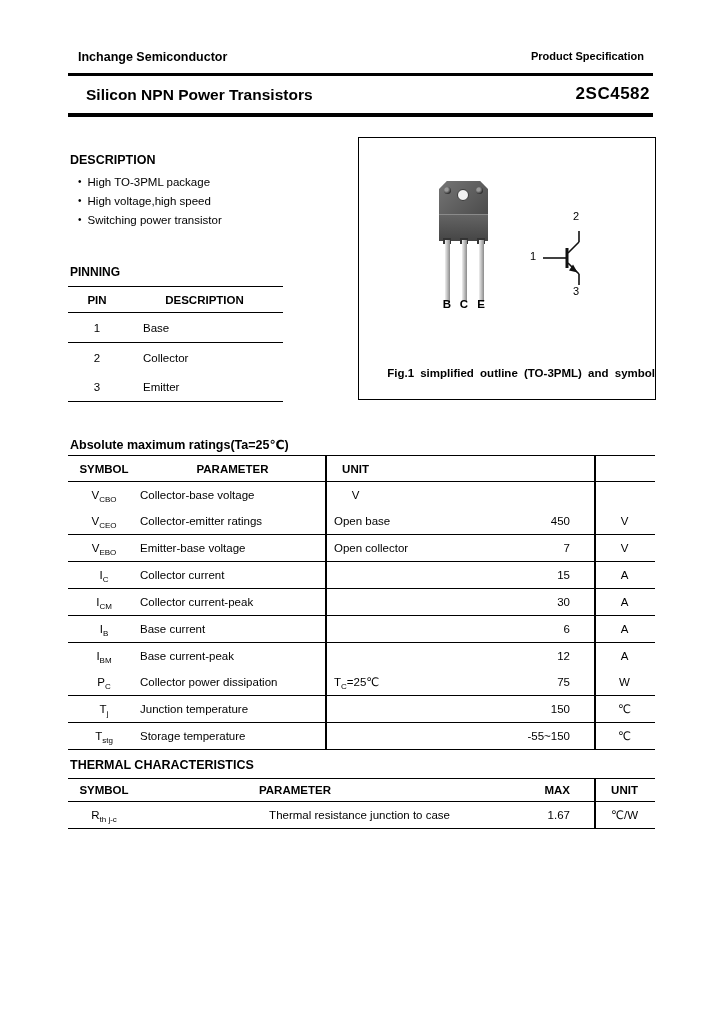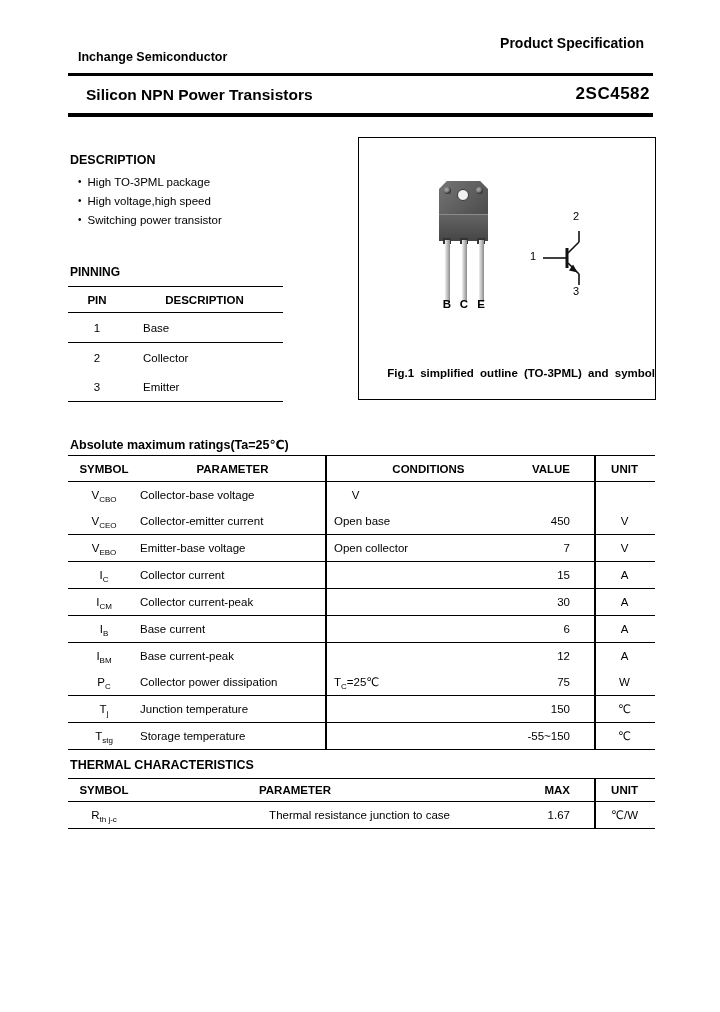--- a/index.html
+++ b/index.html
@@ -5,21 +5,21 @@
   html,body { margin:0; padding:0; }
   body {
     width:720px; height:1012px; background:#ffffff; position:relative;
     font-family:"Liberation Sans","DejaVu Sans",sans-serif; color:#000;
     -webkit-font-smoothing:antialiased;
   }
   .abs { position:absolute; }
 
   
   .company { left:78px; top:50px; font-size:12.5px; font-weight:bold; }
-  .doctype { right:76px; top:35px; font-size:14px; font-weight:bold;margin-left:24px; }
+  .doctype { right:76px; top:50px; font-size:11px; font-weight:bold;margin-left:24px; }
   .rule1 { left:68px; top:73px; width:585px; height:3px; background:#000; }
   .doc-title { left:70px; top:86px; font-size:15.5px; font-weight:bold;margin-left:16px; }
   .part-no { right:70px; top:84px; font-size:17px; font-weight:bold; letter-spacing:0.5px;margin-left:6px; }
   .rule2 { left:68px; top:113px; width:585px; height:4px; background:#000; }
 
   
   .desc-head { left:70px; top:153px; font-size:12.5px; font-weight:bold; }
   .desc-list { left:78px; top:172px; font-size:11.5px; }
   .desc-item { height:19px; display:flex; align-items:center; }
   .bullet { font-size:10px; margin-right:6px; }
@@ -160,36 +160,32 @@
 </div>
 
 <div class="abs amr-head">Absolute maximum ratings(Ta=25℃)</div>
 <div class="abs amr-table">
   <div class="vline v1"></div>
   <div class="vline v2"></div>
 
   <div class="hrow">
     <div class="cell-sym">SYMBOL</div>
     <div class="cell-param">PARAMETER</div>
-    <div class="cell-mid">
-      <span class="cond">CONDITIONS</span>
-      <span class="val">VALUE</span>
-    </div>
     <div class="cell-unit">UNIT</div>
   </div>
 
   <div class="trow nb">
     <div class="cell-sym"><span>V</span><sub>CBO</sub></div>
     <div class="cell-param">Collector-base voltage</div>
     <div class="cell-unit">V</div>
   </div>
 
   <div class="trow">
     <div class="cell-sym"><span>V</span><sub>CEO</sub></div>
-    <div class="cell-param">Collector-emitter current</div>
+    <div class="cell-param">Collector-emitter ratings</div>
     <div class="cell-mid">
         <span class="cond"><span>Open base</span><sub></sub><span></span></span>
         <span class="val">450</span>
       </div>
     <div class="cell-unit">V</div>
   </div>
 
   <div class="trow">
     <div class="cell-sym"><span>V</span><sub>EBO</sub></div>
     <div class="cell-param">Emitter-base voltage</div>

